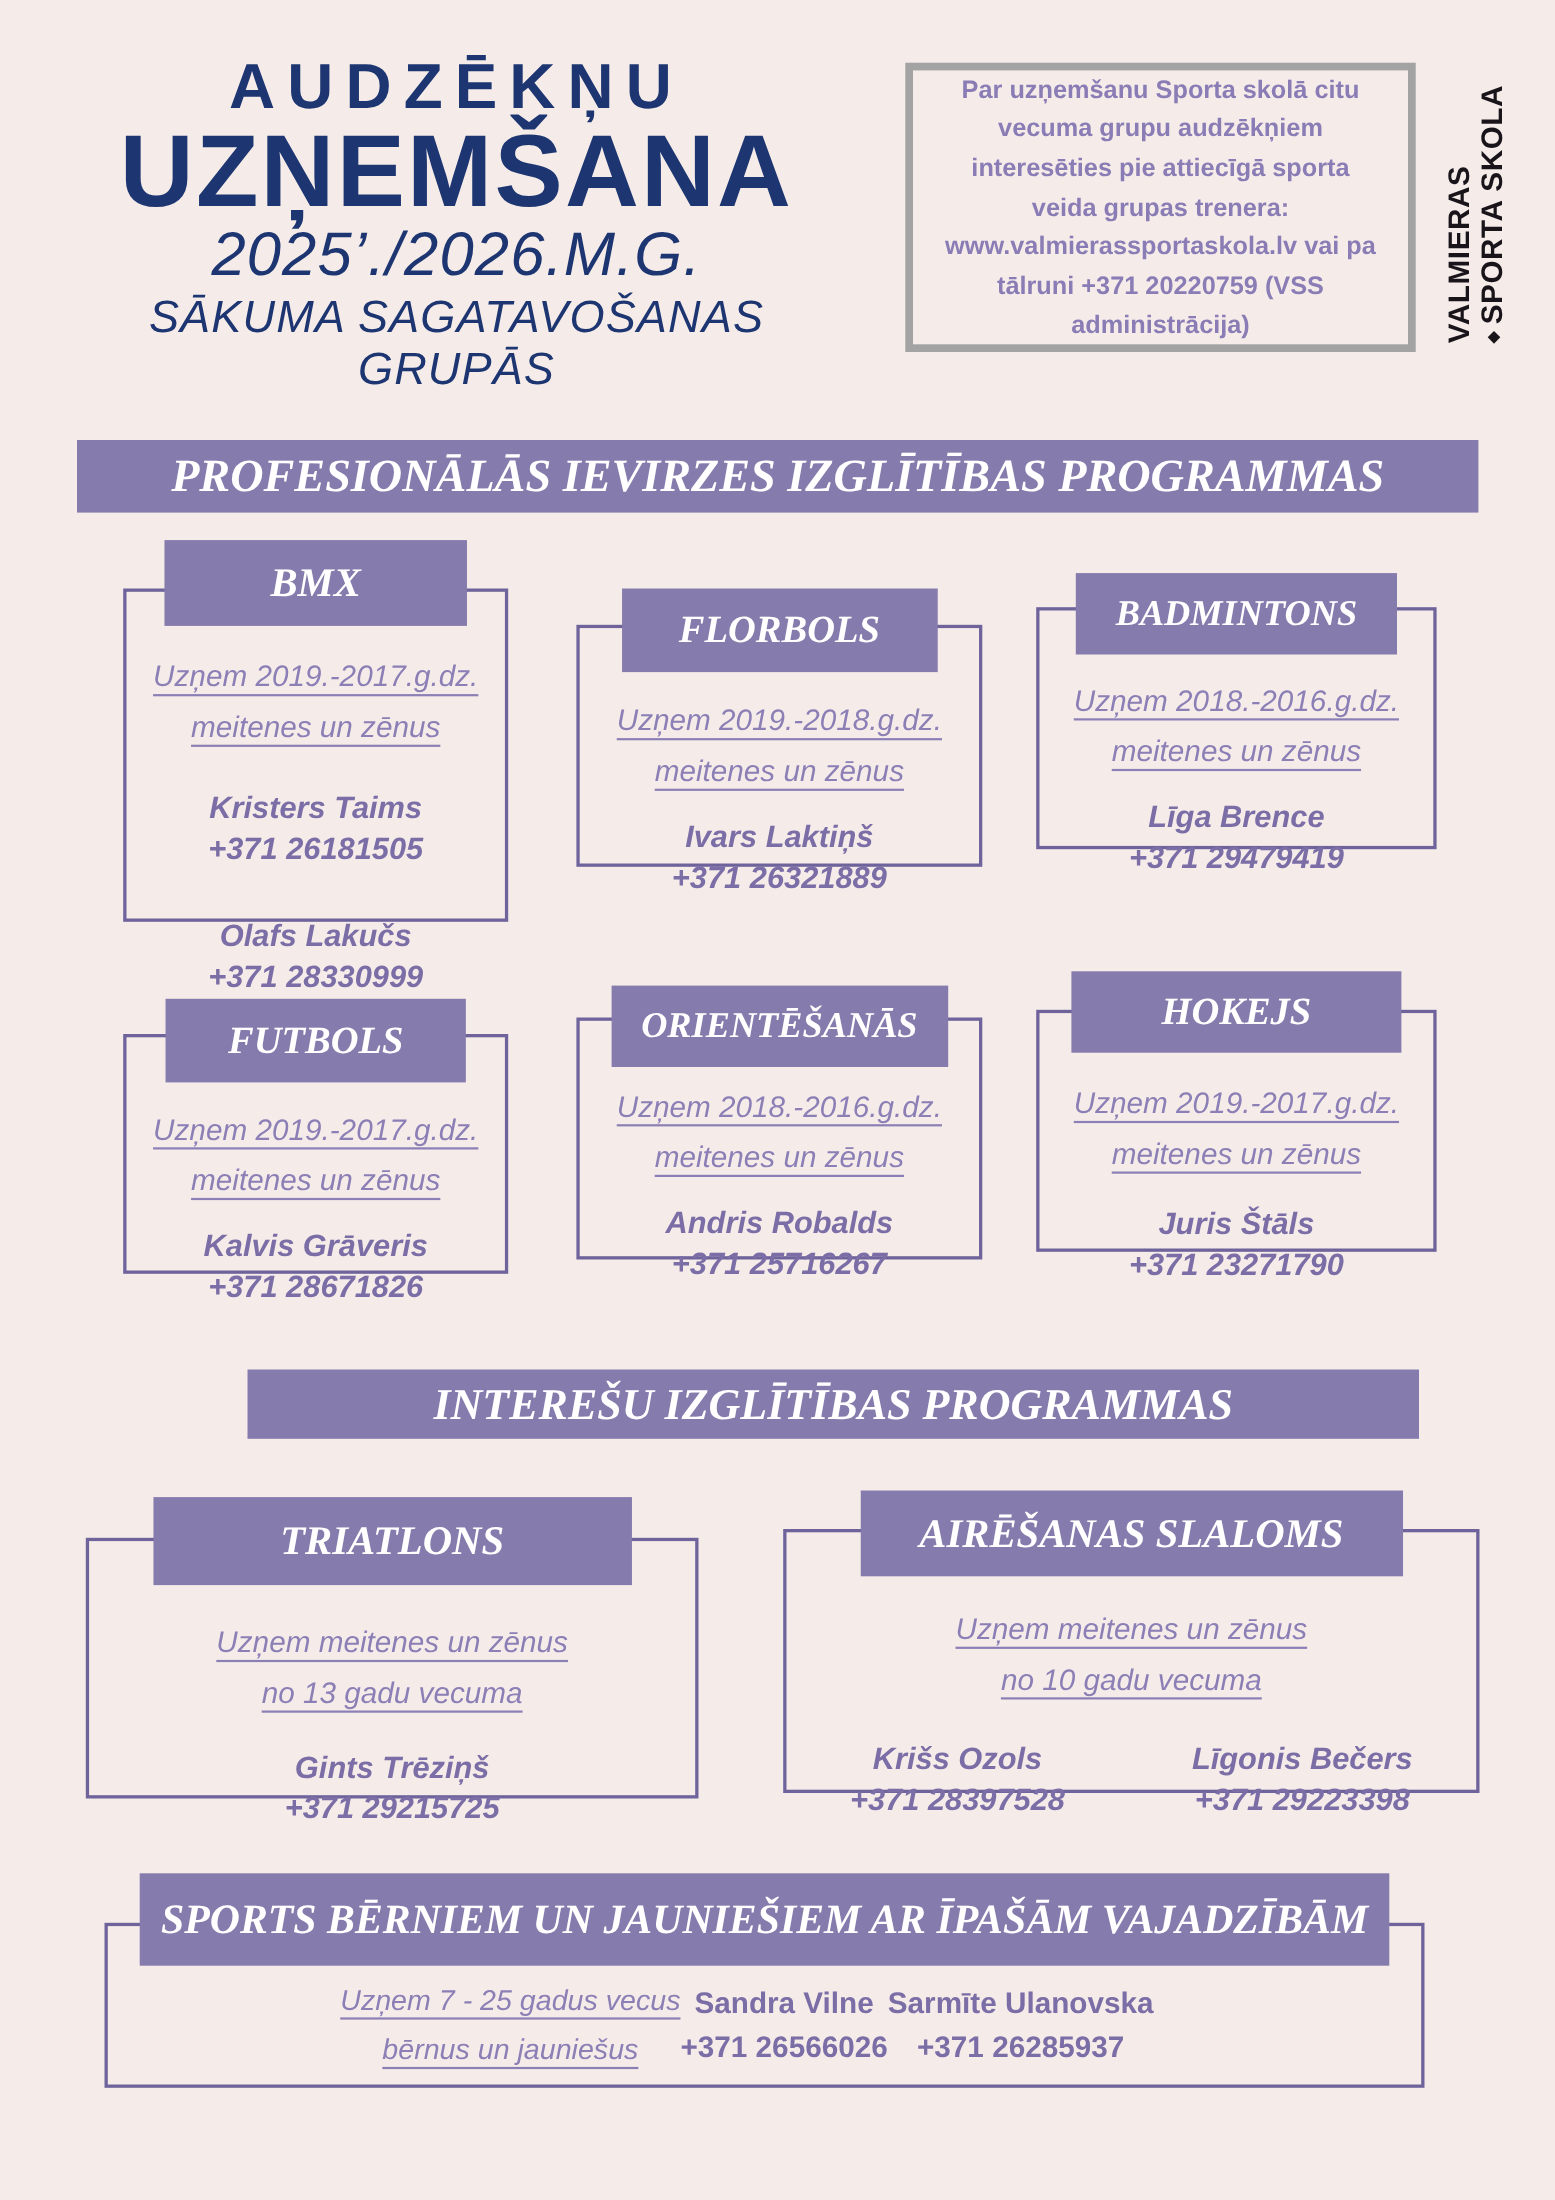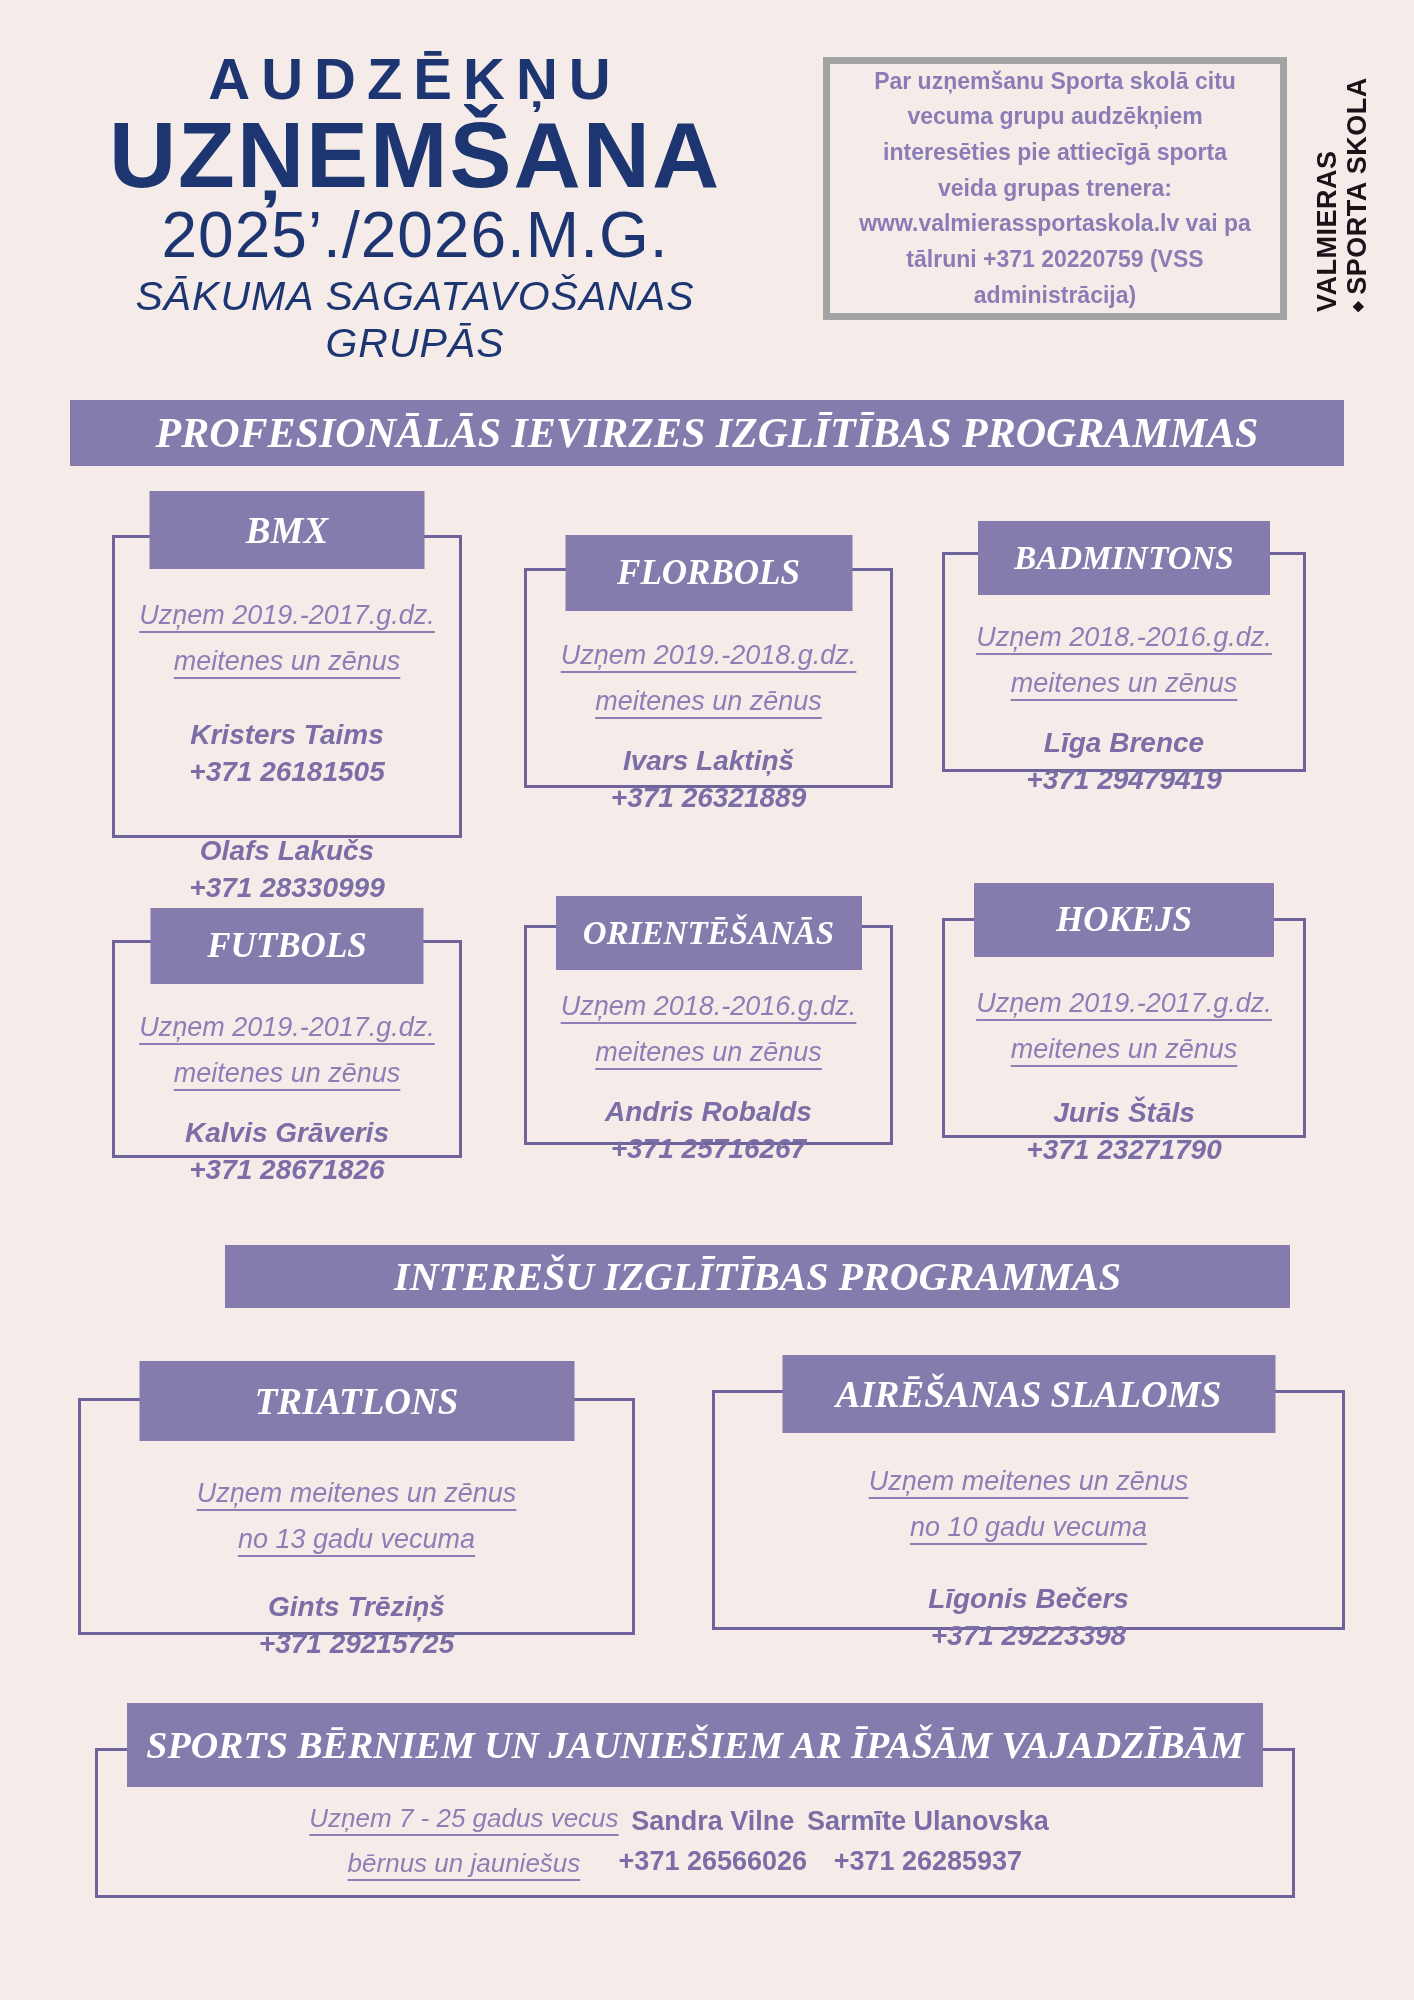--- a/index.html
+++ b/index.html
@@ -17,21 +17,21 @@
   
   .title-block {
     position: absolute;
     left: 40px; top: 50px;
     width: 750px;
     text-align: center;
     color: #1d3671;
   }
   .title-l1 { font-size: 58px; font-weight: 600; letter-spacing: 11px; line-height: 1.0; }
   .title-l2 { font-size: 93px; font-weight: bold; letter-spacing: 2px; line-height: 1.02; }
-  .title-l3 { font-size: 64px; font-weight: 500; letter-spacing: 1px; line-height: 1.0; }
+  .title-l3 { font-size: 56px; font-weight: 500; letter-spacing: 1px; line-height: 1.0; font-style: italic; }
   .title-l4 { font-size: 41px; font-weight: 500; letter-spacing: 1px; line-height: 1.15; margin-top: 6px; font-style: italic; }
 
   .info-box {
     position: absolute;
     left: 823px; top: 57px;
     width: 464px; height: 263px;
     border: 7px solid #a3a3a3;
     display: flex; align-items: center; justify-content: center;
     padding: 8px 24px;
   }
@@ -294,20 +294,24 @@
 
   <div class="card card-airesanas">
     <div class="chip">AIRĒŠANAS SLALOMS</div>
     <div class="card-body">
       <div class="elig">
         <div>Uzņem meitenes un zēnus</div>
         <div>no 10 gadu vecuma</div>
       </div>
       <div class="contact-row">
         <div class="contact">
+          <div>Krišs Ozols</div>
+          <div>+371 28397528</div>
+        </div>
+        <div class="contact">
           <div>Līgonis Bečers</div>
           <div>+371 29223398</div>
         </div>
       </div>
     </div>
   </div>
 
   <div class="card card-special">
     <div class="chip">SPORTS BĒRNIEM UN JAUNIEŠIEM AR ĪPAŠĀM VAJADZĪBĀM</div>
     <div class="special-body">

